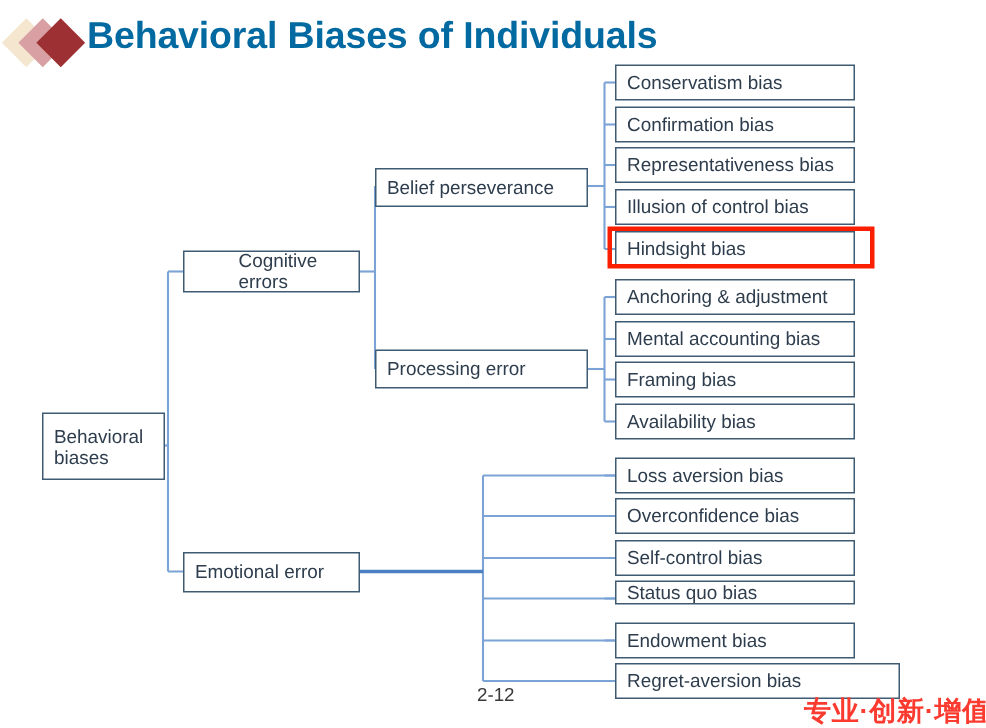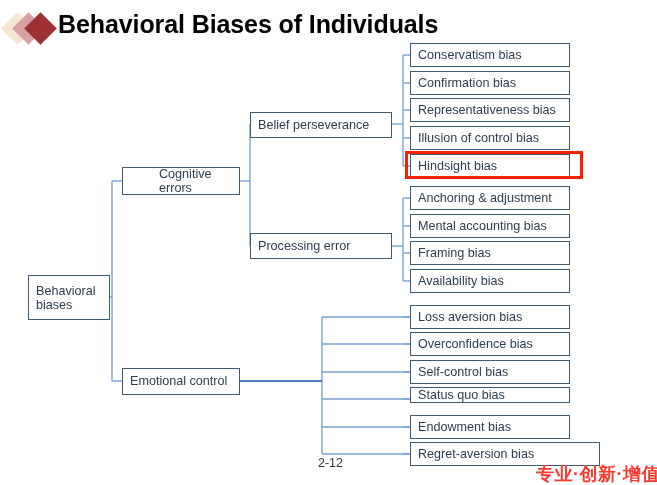--- a/index.html
+++ b/index.html
@@ -35,21 +35,21 @@
   }
   .dia.d1 { left: 0px;  background: #f5e6cf; }
   .dia.d2 { left: 11px; background: #d9a0a3; }
   .dia.d3 { left: 23px; background: #9c3032; }
 
   .page-title {
     position: absolute;
     left: 58px; top: 10px;
     font-size: 25px;
     font-weight: bold;
-    color: #000000;
+    color: #0369a1;
     letter-spacing: -0.1px;
     white-space: nowrap;
   }
 
   
   .map {
     position: absolute;
     left: 0; top: 0;
     width: 657px; height: 485px;
   }
@@ -173,21 +173,21 @@
   <div class="node root" style="left:28px; top:275px; width:82px; height:45px;">
     <span>Behavioral
 biases</span>
   </div>
 
   <div class="node" style="left:122px; top:167px; width:118px; height:28px;padding-left:36px;">
     <span>Cognitive errors</span>
   </div>
 
   <div class="node" style="left:122px; top:368px; width:118px; height:27px;">
-    <span>Emotional control</span>
+    <span>Emotional error</span>
   </div>
 
   <div class="node" style="left:250px; top:112px; width:142px; height:26px;">
     <span>Belief perseverance</span>
   </div>
 
   <div class="node" style="left:250px; top:233px; width:142px; height:26px;">
     <span>Processing error</span>
   </div>
 

